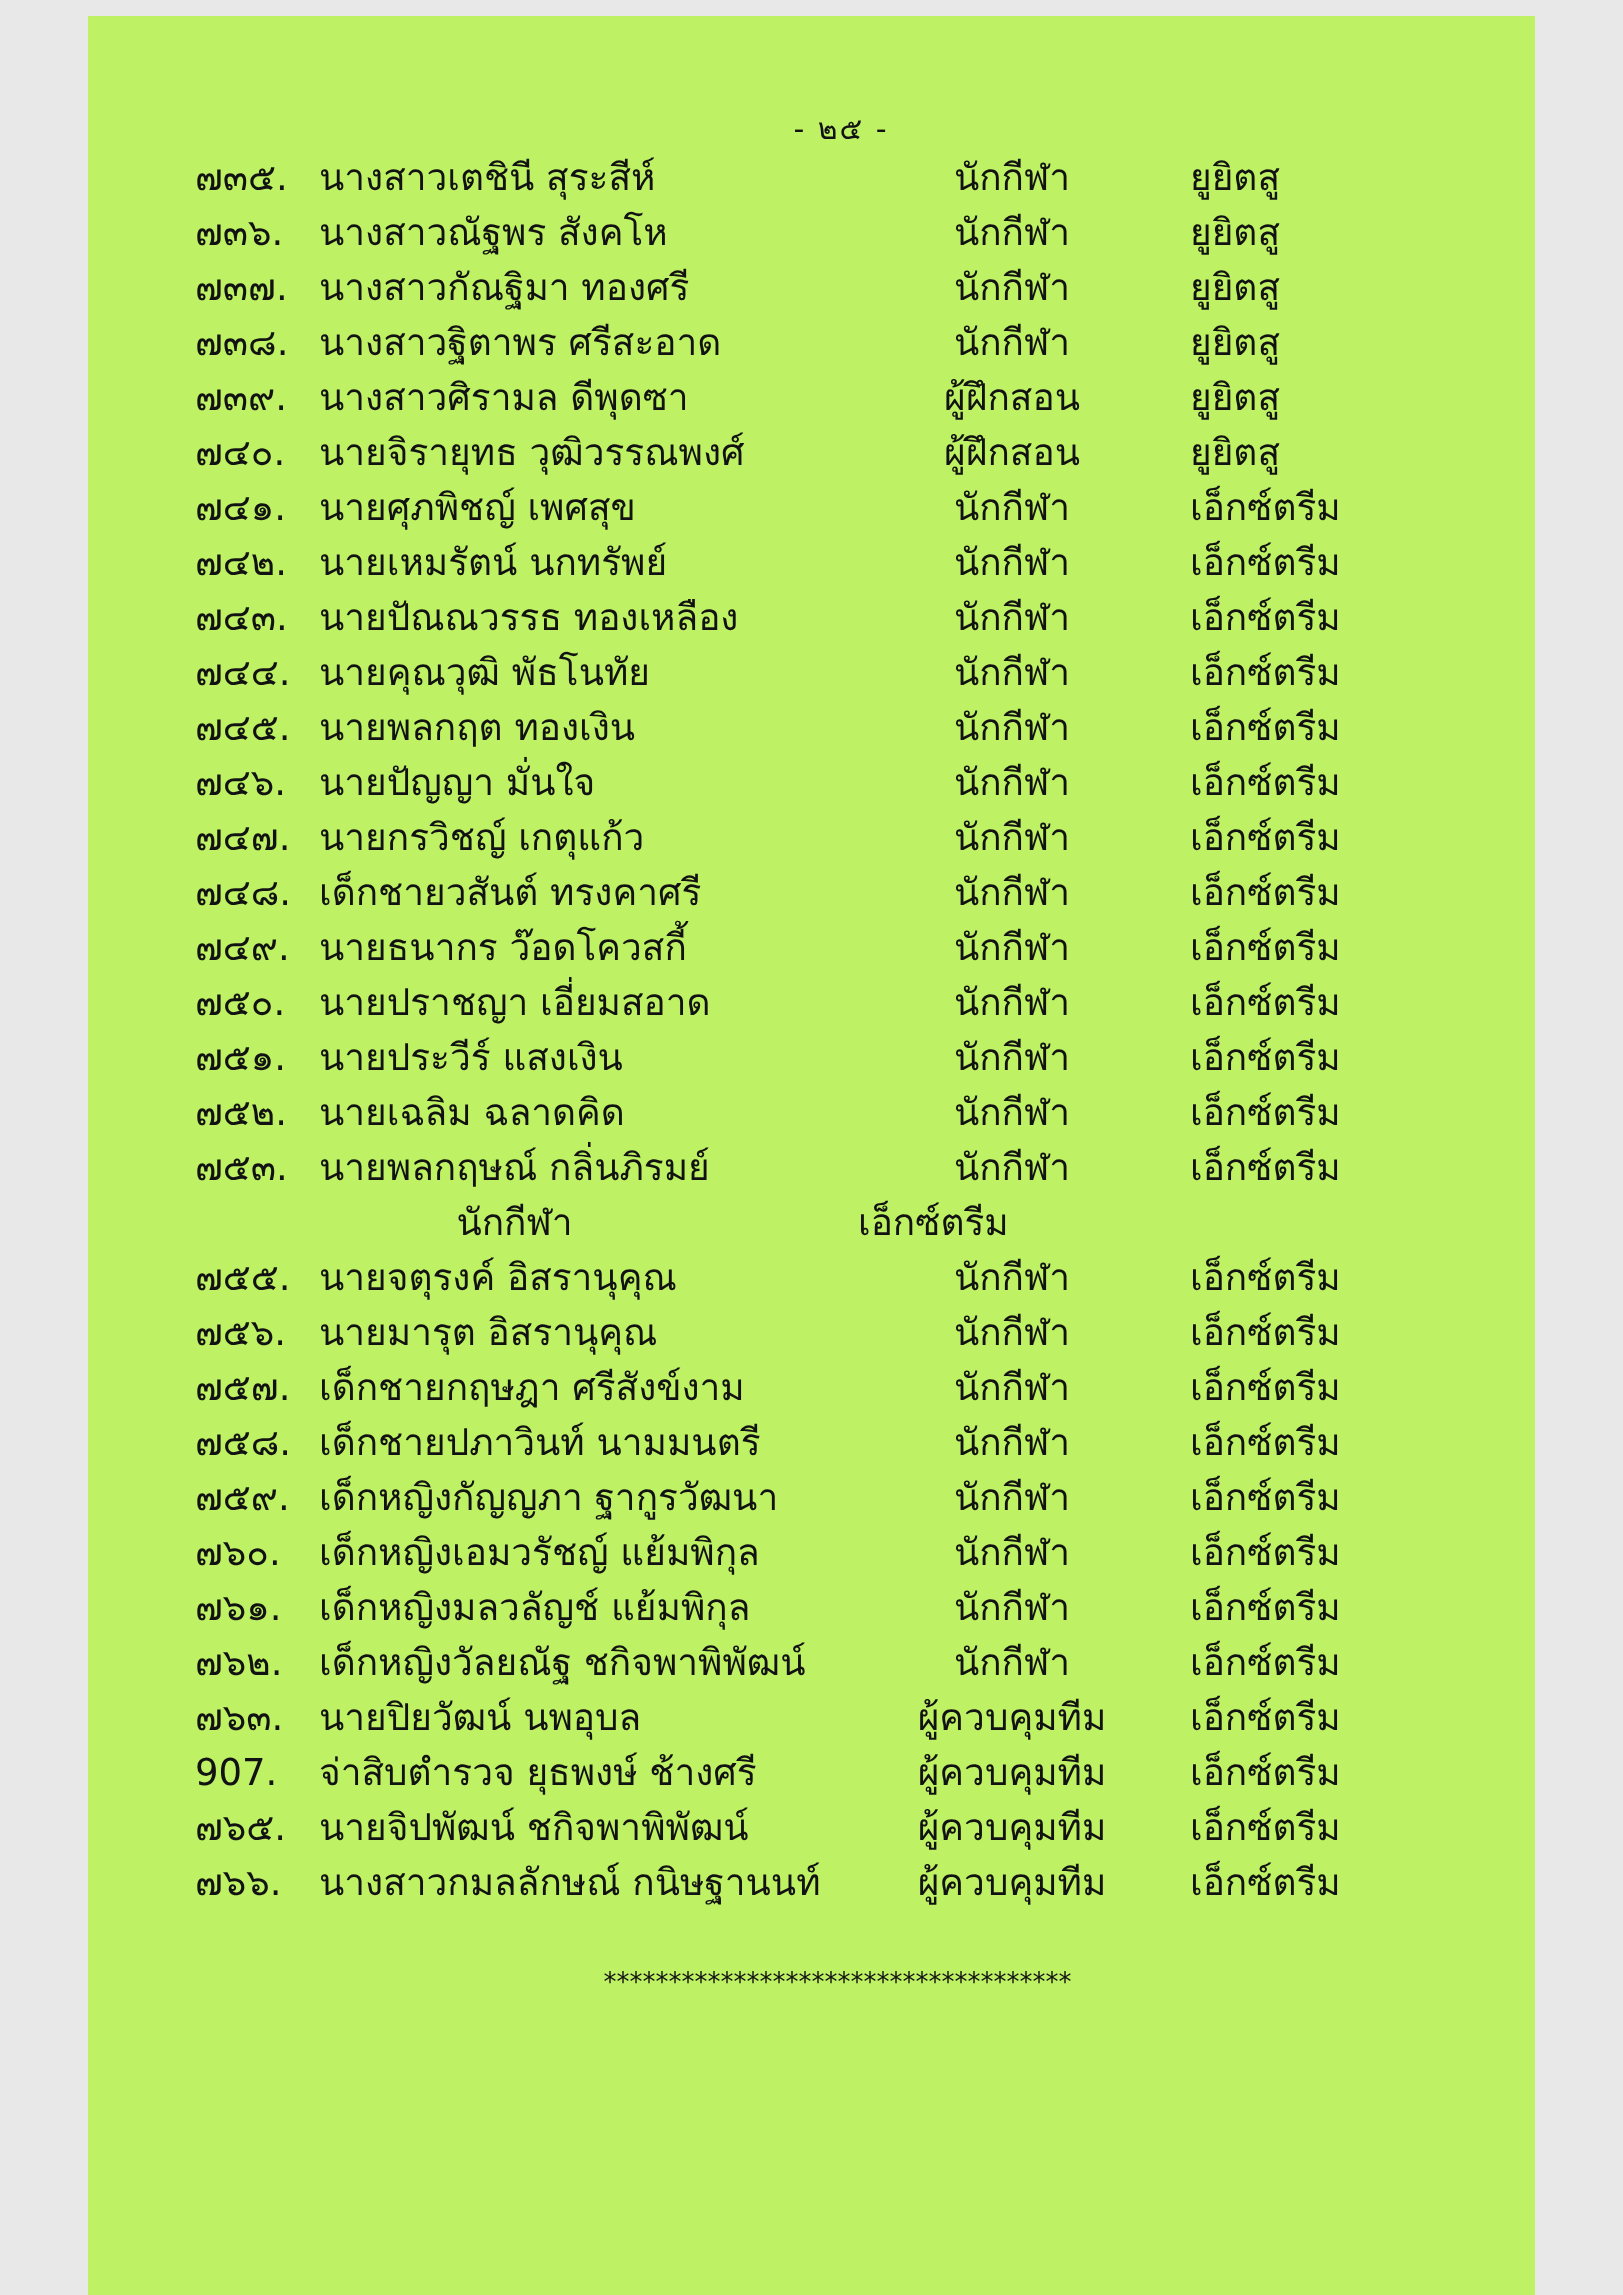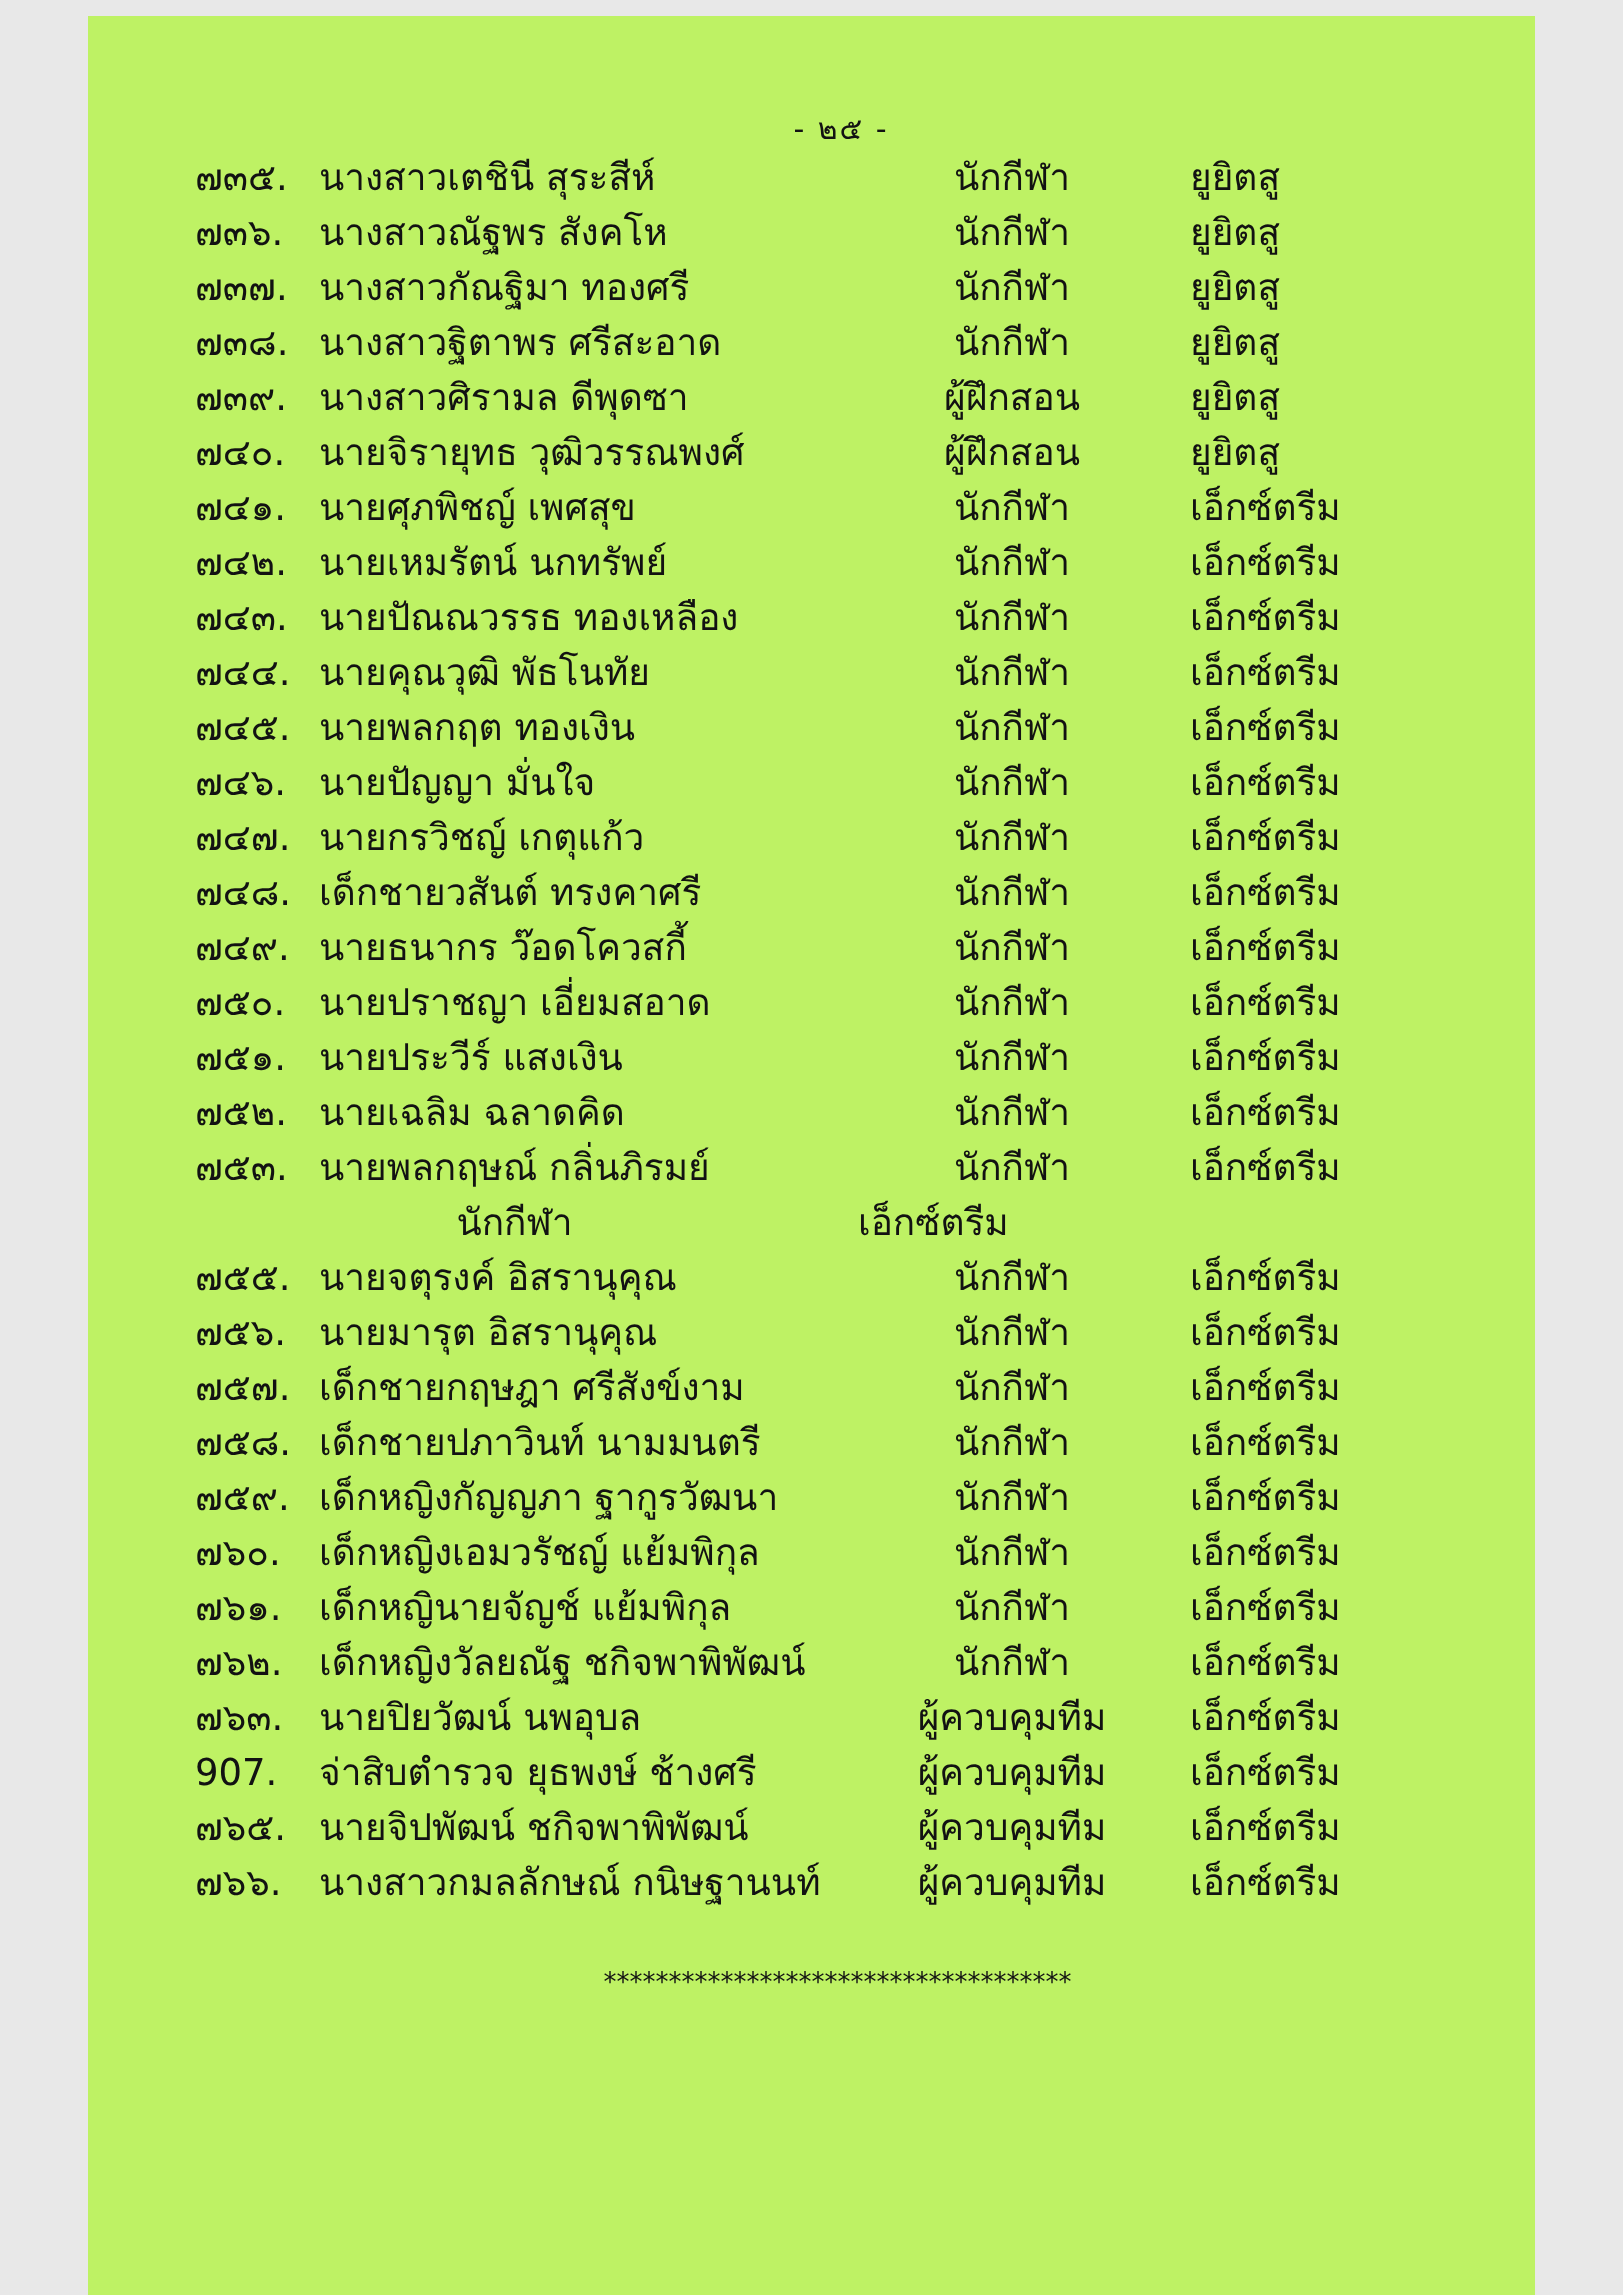--- a/index.html
+++ b/index.html
@@ -203,21 +203,21 @@
     <div class="cell sport-cell">เอ็กซ์ตรีม</div>
   </div>
 
   <div class="row">
     <div class="cell name-cell"><span class="num">๗๖๐.</span><span class="name">เด็กหญิงเอมวรัชญ์ แย้มพิกุล</span></div>
     <div class="cell role-cell">นักกีฬา</div>
     <div class="cell sport-cell">เอ็กซ์ตรีม</div>
   </div>
 
   <div class="row">
-    <div class="cell name-cell"><span class="num">๗๖๑.</span><span class="name">เด็กหญินายจัญช์ แย้มพิกุล</span></div>
+    <div class="cell name-cell"><span class="num">๗๖๑.</span><span class="name">เด็กหญิงมลวลัญช์ แย้มพิกุล</span></div>
     <div class="cell role-cell">นักกีฬา</div>
     <div class="cell sport-cell">เอ็กซ์ตรีม</div>
   </div>
 
   <div class="row">
     <div class="cell name-cell"><span class="num">๗๖๒.</span><span class="name">เด็กหญิงวัลยณัฐ ชกิจพาพิพัฒน์</span></div>
     <div class="cell role-cell">นักกีฬา</div>
     <div class="cell sport-cell">เอ็กซ์ตรีม</div>
   </div>
 

